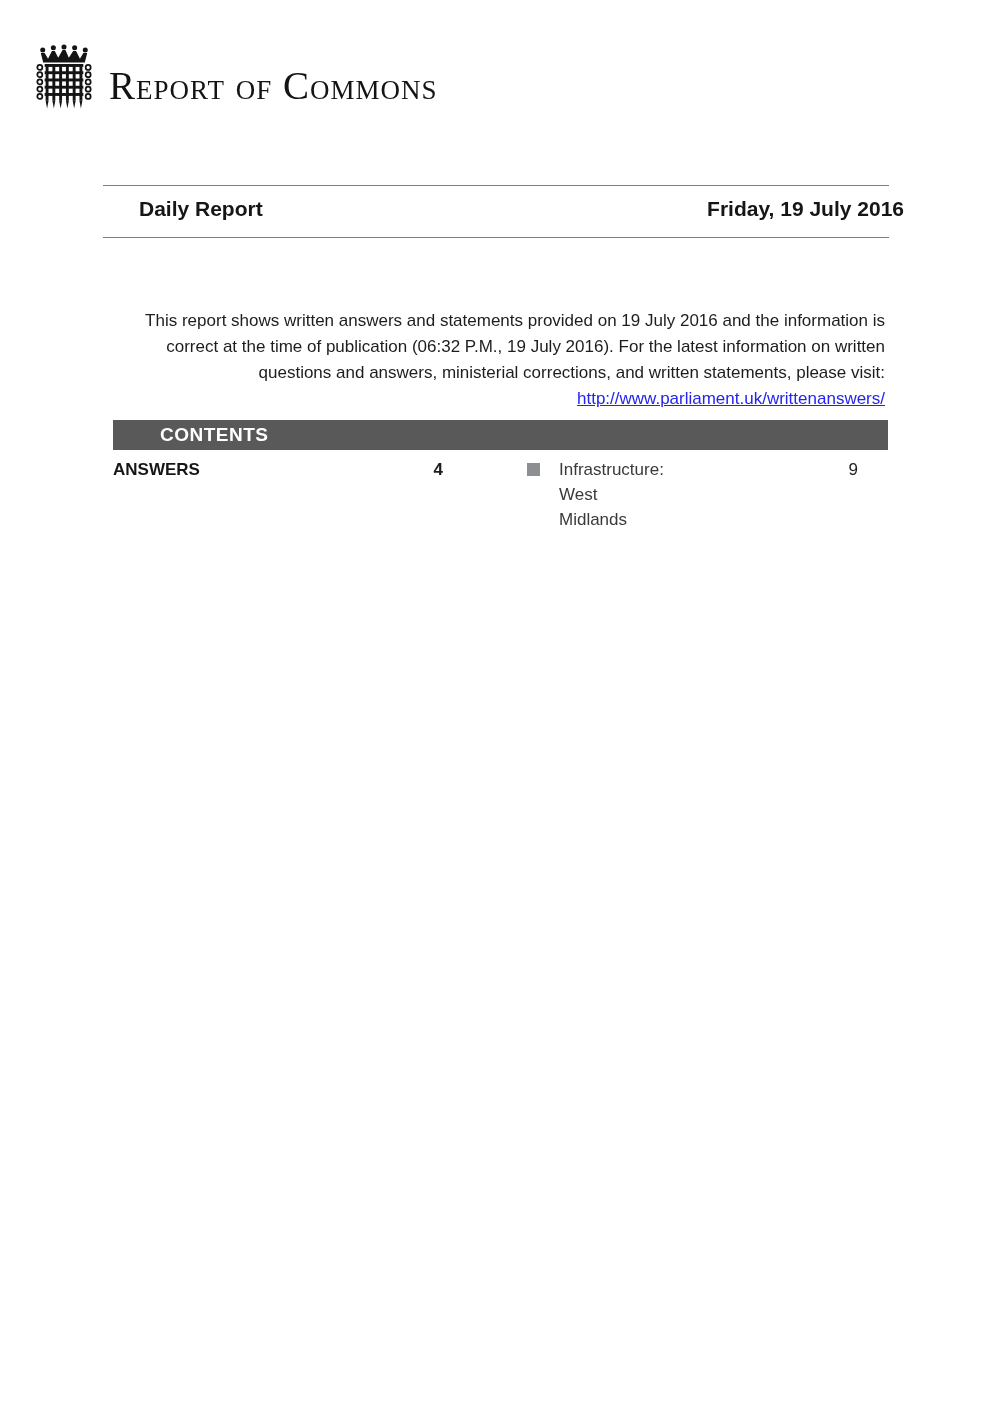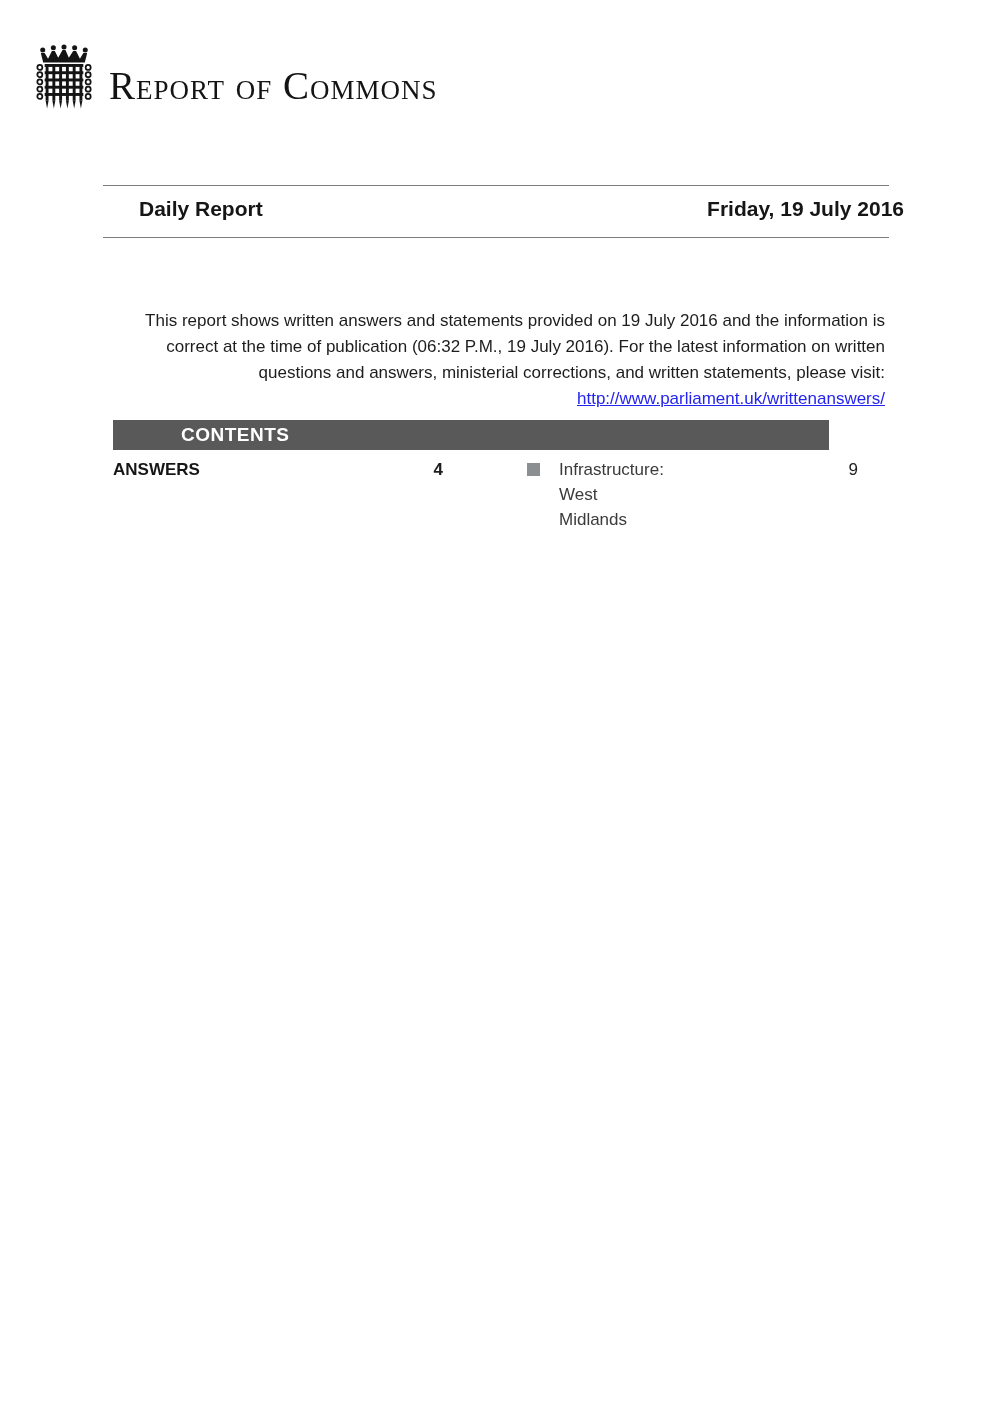--- a/index.html
+++ b/index.html
@@ -34,24 +34,24 @@
     font-size:21px;font-weight:bold;color:#161616;margin-left:26px;
   }
   
   .intro{
     position:absolute;top:291px;left:115px;width:770px;
     font-size:17px;line-height:26px;color:#1d1d1d;text-align:right;
   }
   .intro a{color:var(--link_blue,#2424ee);text-decoration:underline;}
   
   .contents-bar{
-    position:absolute;top:420px;left:113px;width:716px;height:30px;
+    position:absolute;top:420px;left:113px;width:775px;height:30px;
     background:var(--bar_gray,#595959);
     color:#ffffff;font-size:19px;font-weight:bold;
-    line-height:30px;padding-left:68px;box-sizing:border-box;
+    line-height:30px;padding-left:47px;box-sizing:border-box;
     letter-spacing:0.5px;
   }
   .toc{
     position:absolute;top:457px;left:113px;width:775px;
     display:flex;gap:84px;
   }
   .toc-col{display:flex;flex-direction:column;}
   .toc-col-left{width:330px;}
   .toc-col-right{width:331px;}
   .toc-row{

